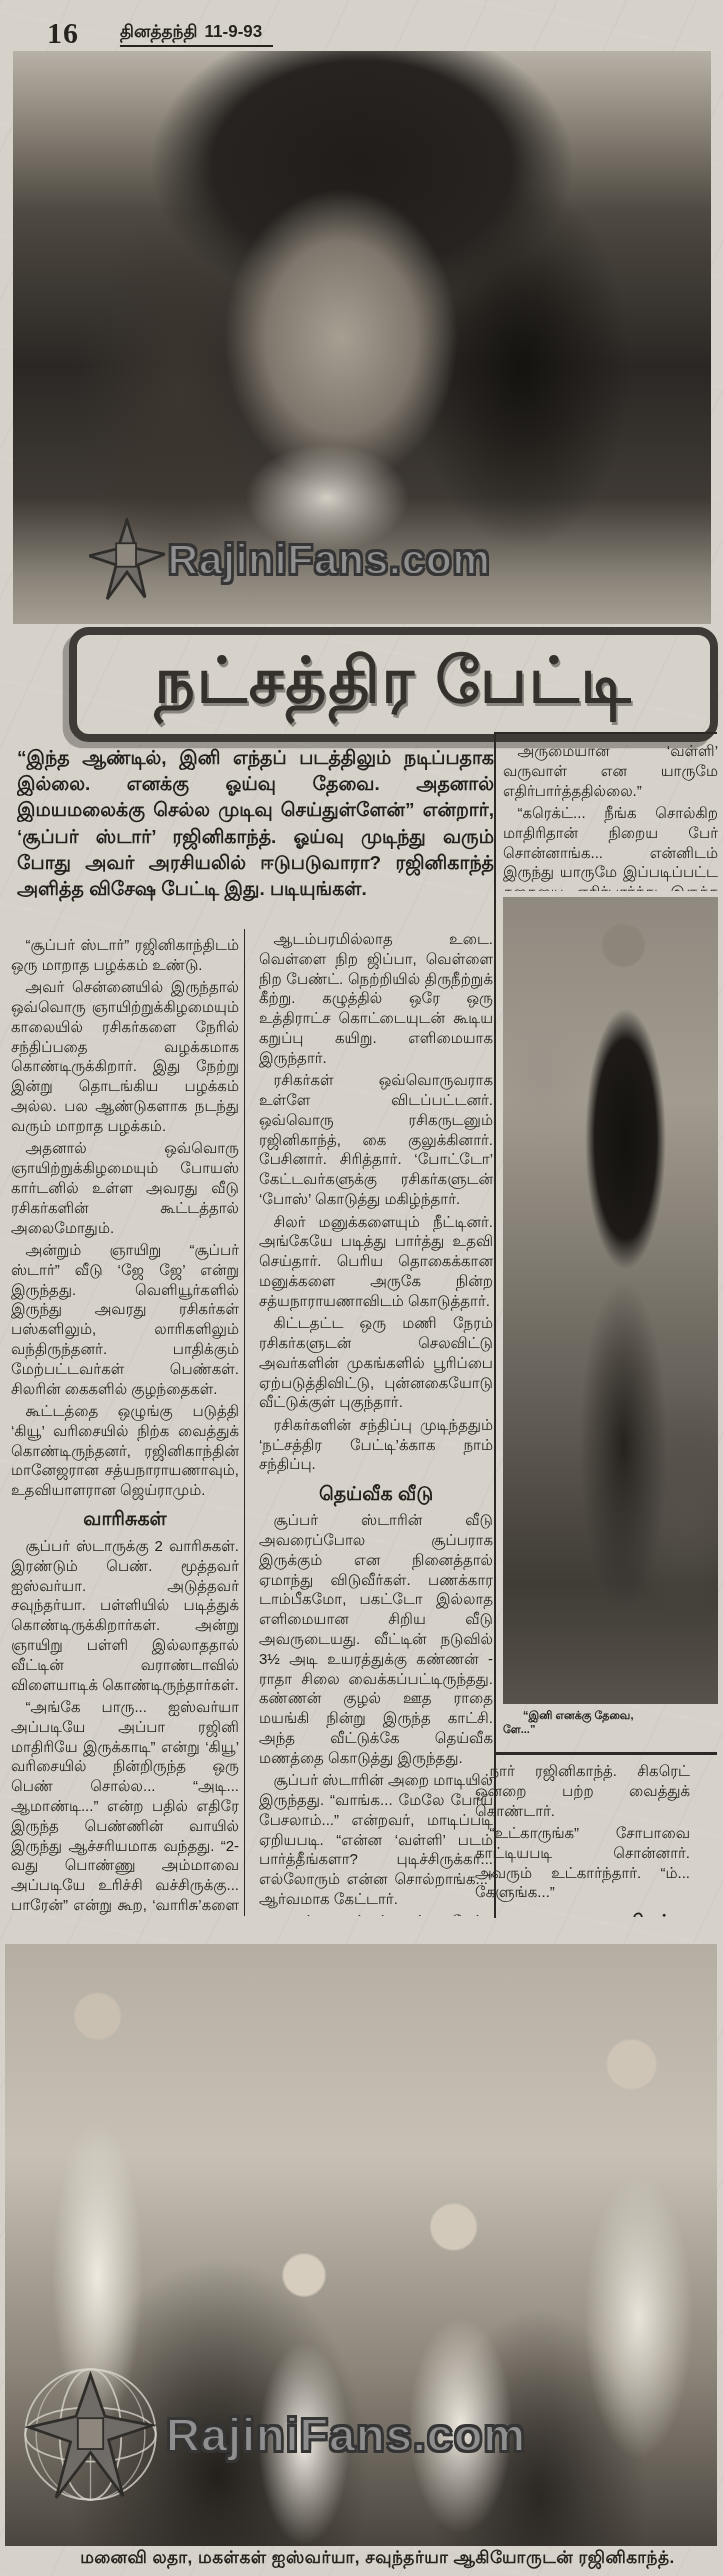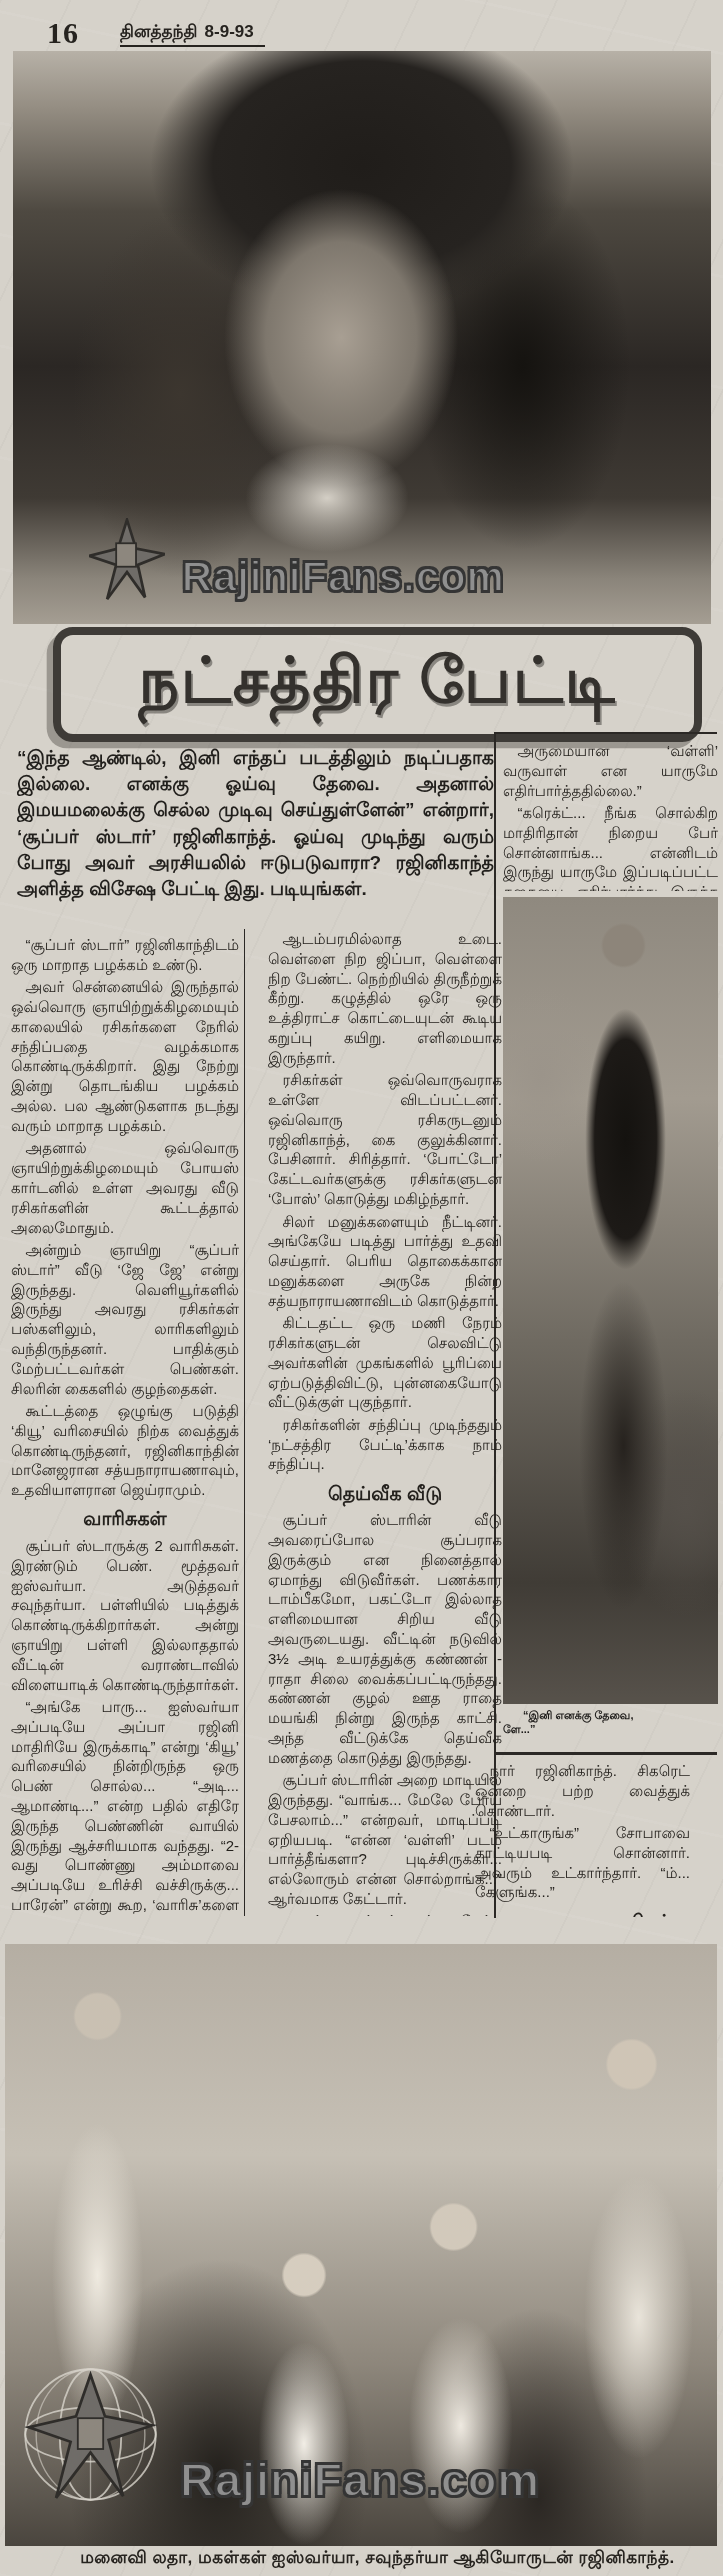--- a/index.html
+++ b/index.html
@@ -48,70 +48,70 @@
       radial-gradient(ellipse 65px 145px at 42% 83%, #f2eee6 0%, rgba(240,236,228,0) 70%),
       radial-gradient(circle 25px at 63% 47%, #d2c9bb 0 22px, rgba(0,0,0,0) 24.4px),
       radial-gradient(ellipse 74px 154px at 64% 80%, #eee9e0 0%, rgba(236,231,222,0) 70%),
       radial-gradient(circle 27px at 88% 20%, #cfc5b6 0 23.5px, rgba(0,0,0,0) 26px),
       radial-gradient(ellipse 80px 208px at 89% 62%, #e9e4da 0%, rgba(230,225,215,0) 68%),
       radial-gradient(ellipse 208px 298px at 30% 88%, #23201c 0%, rgba(30,27,23,0) 72%),
       radial-gradient(ellipse 154px 271px at 75% 92%, #2b2723 0%, rgba(35,31,27,0) 70%),
       linear-gradient(180deg,#b5aea3 0%,#c6c0b5 35%,#8d867b 70%,#4a453e 100%);
   }
   
-  .wm{display:flex;align-items:flex-end;gap:17px;}
+  .wm{display:flex;align-items:center;gap:3px;}
   .wm-text{
     font-weight:bold;letter-spacing:0.9px;color:#8f8f8f;
     -webkit-text-stroke:1.8px #353535;
     text-shadow:1.8px 1.8px 0 #353535,-1.8px -1.8px 0 #353535,1.8px -1.8px 0 #353535,-1.8px 1.8px 0 #353535;
   }
   .wm-top{left:76px;top:467px;}
   .wm-top .wm-text{font-size:42px;}
   .wm-bottom{left:12.7px;top:418px;}
   .wm-bottom .wm-text{font-size:47px;}
   
   .headline-box{
-    left:53px;top:627px;width:633px;height:99px;
+    left:69px;top:627px;width:633px;height:99px;
     border:8.1px solid #3e3b37;border-radius:20px;
     box-shadow:-6.3px 6.3px 0 rgba(45,42,38,0.35);
     display:flex;align-items:center;justify-content:center;
   }
   .headline-text{
     font-size:63px;font-weight:bold;color:#34312d;letter-spacing:1.8px;white-space:nowrap;
     text-shadow:1.8px 2.7px 0 rgba(45,42,38,0.45);
   }
   
   .intro{
     left:17px;top:745px;width:477px;height:188px;overflow:hidden;
     font-size:19px;font-weight:bold;line-height:1.38;text-align:justify;color:#211f1c;
   }
   .col{overflow:hidden;text-align:justify;font-size:15px;line-height:1.32;color:#24211d;}
   .col p{margin:0 0 2.7px 0;text-indent:14.5px;}
   .col .subhead{text-align:center;font-weight:bold;font-size:19px;margin:6.3px 0 4.5px 0;text-indent:0;}
   .left-col{left:11px;top:935px;width:228px;height:982px;}
-  .mid-col{left:244px;top:929px;width:234px;height:987px;border-left:1.8px solid #2b2825;padding-left:23px;}
+  .mid-col{left:244px;top:929px;width:234px;height:987px;border-left:1.8px solid #2b2825;padding-left:14px;}
   .rc-rule-left{left:494px;top:732px;width:1.8px;height:1186px;background:#2b2825;}
   .rc-rule-top{left:495px;top:732px;width:222px;height:1.8px;background:#2b2825;}
   .rc-text1{left:503px;top:741px;width:215px;height:150px;}
   .rc-caption{left:503px;top:1709px;width:215px;height:40px;font-weight:bold;font-size:11px;line-height:1.25;overflow:hidden;}
   .rc-caption .cap1{padding-left:20px;}
   .rc-hr{left:495px;top:1752px;width:222px;height:2.7px;background:#2b2825;}
   .rc-text2{left:475px;top:1761px;width:215px;height:156px;}
   .bottom-caption{
     left:0;top:2548px;width:723px;text-align:center;
     font-size:17px;font-weight:bold;color:#26231f;letter-spacing:0.5px;padding-left:16px;
   }
   svg{display:block;}
 </style>
 </head>
 <body>
 
 <div class="abs page-num">16</div>
 <div class="abs masthead">
-  <span>தினத்தந்தி</span><span>8-9-93</span>
+  <span>தினத்தந்தி</span><span>11-9-93</span>
 </div>
 
 <div class="abs photo top-photo">
   <div class="abs wm wm-top">
     <span>
       <svg width="76" height="83" viewBox="0 0 84 92">
         <polygon points="42,2 52,34 84,40 54,52 62,88 42,60 20,90 30,52 0,42 32,34" fill="#6f6c68" stroke="#2f2d2a" stroke-width="3"></polygon>
         <rect x="30" y="28" width="22" height="26" fill="#8d877e" stroke="#2f2d2a" stroke-width="2"></rect>
       </svg>
     </span>

